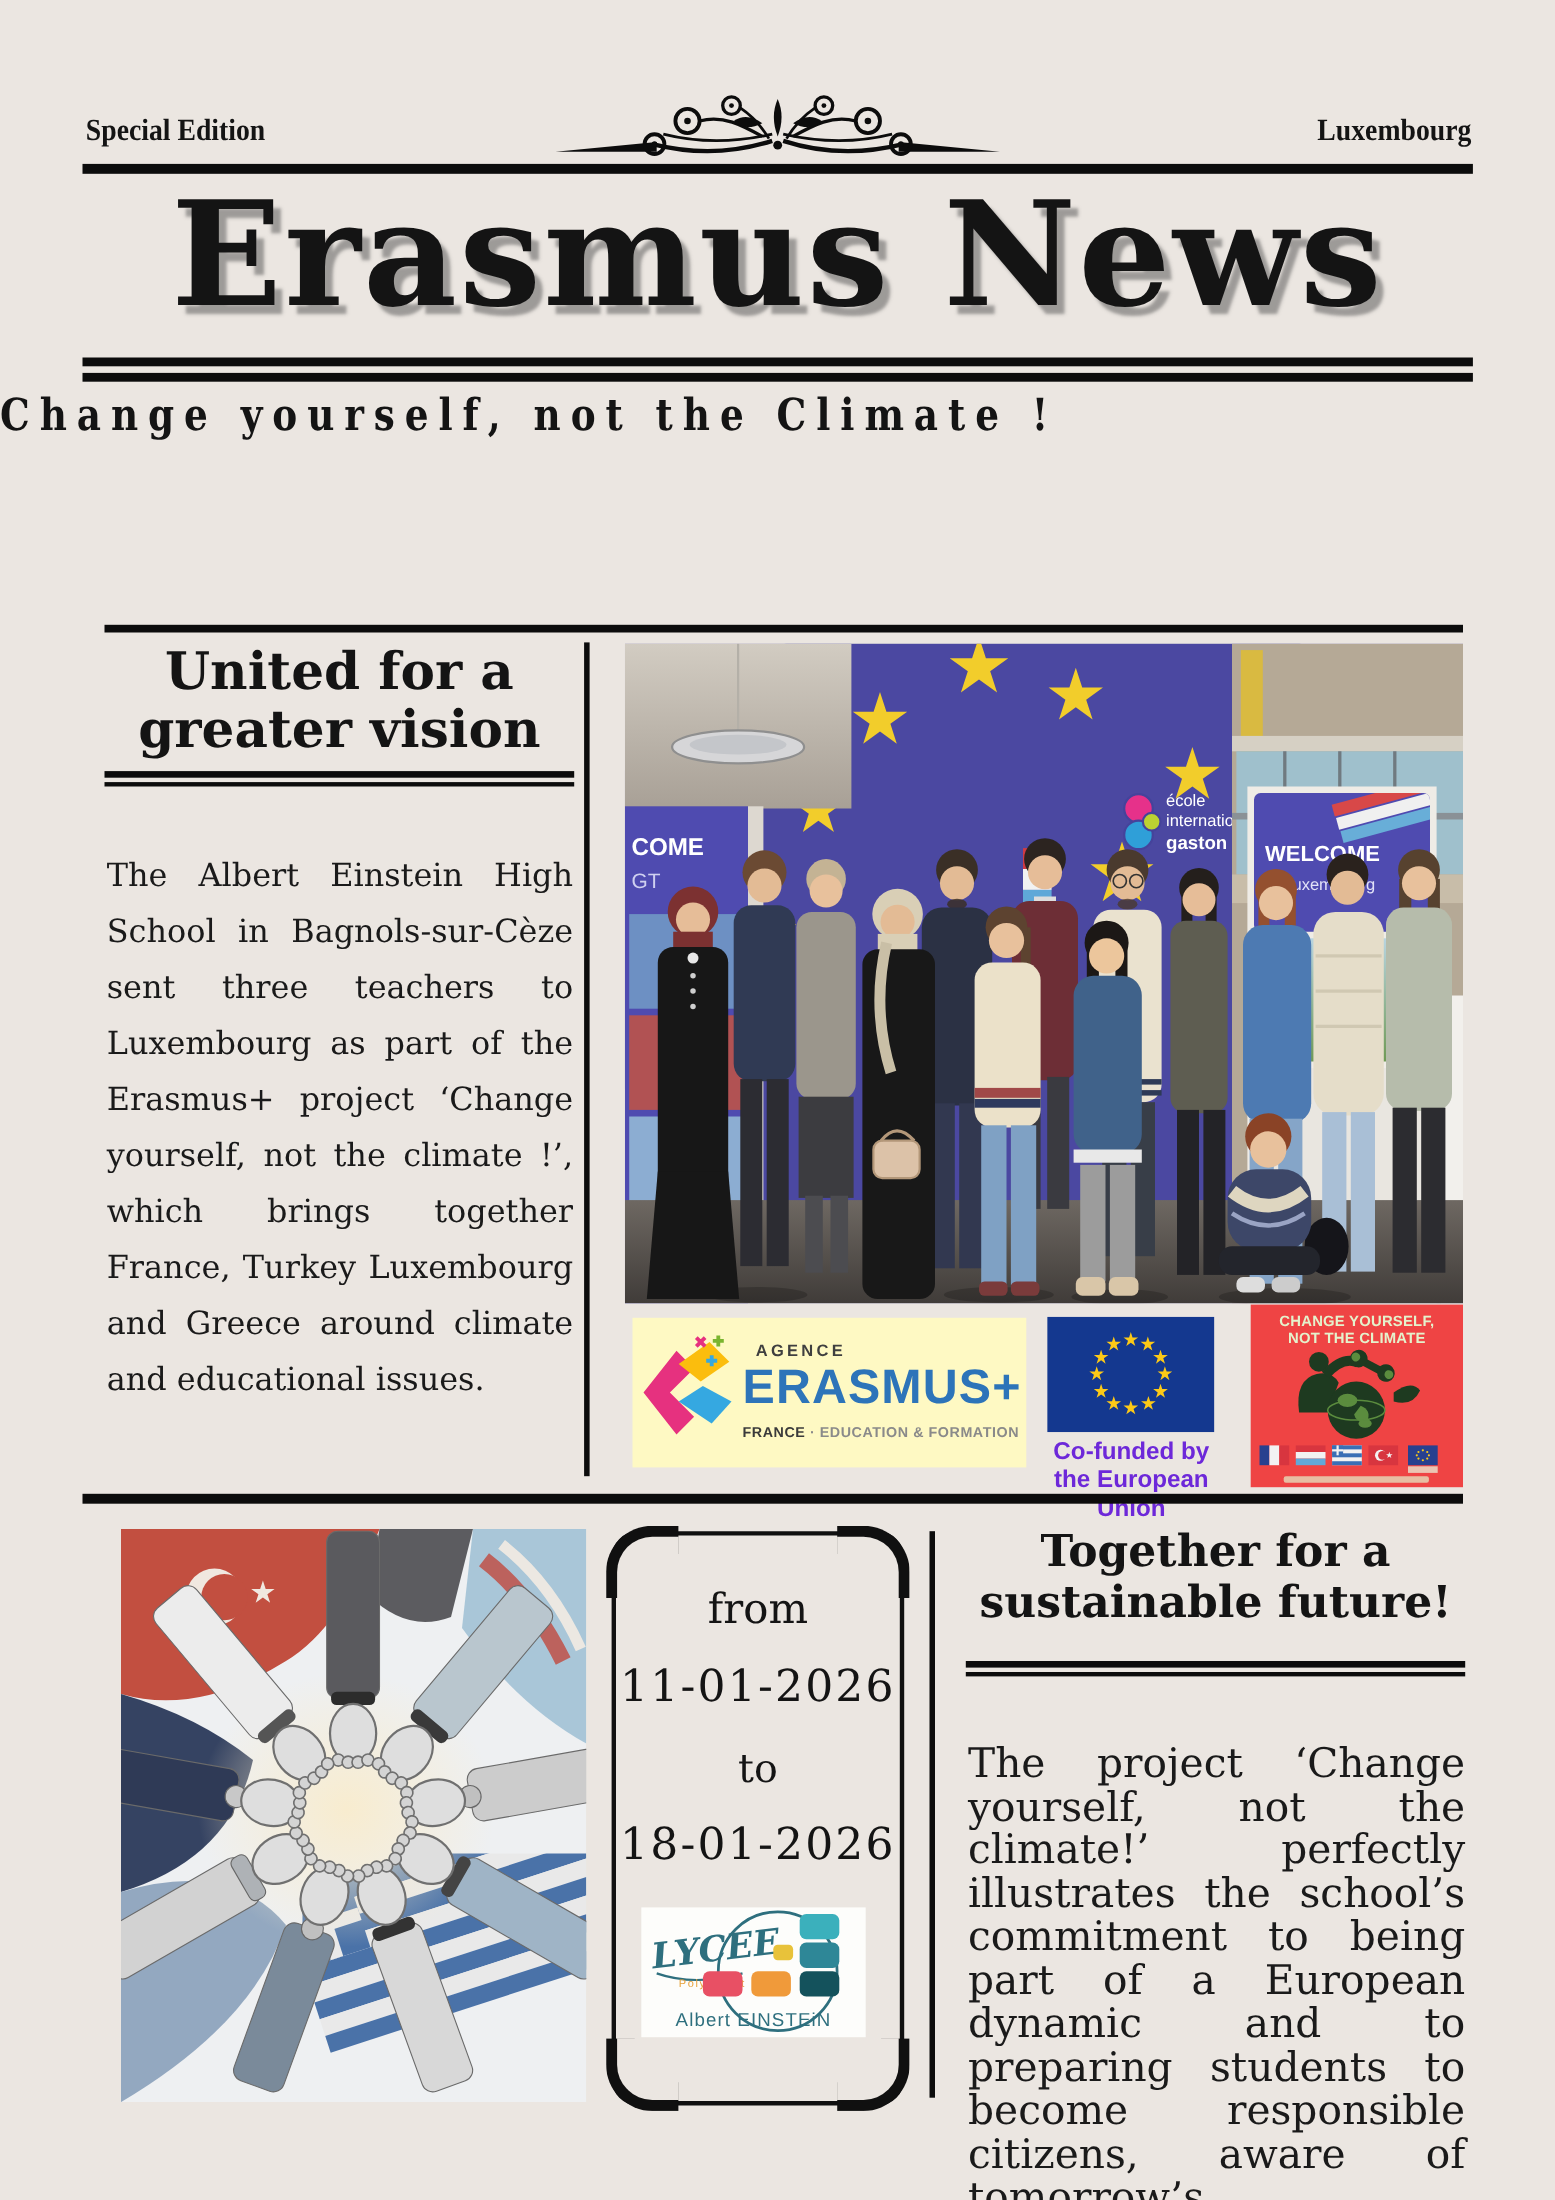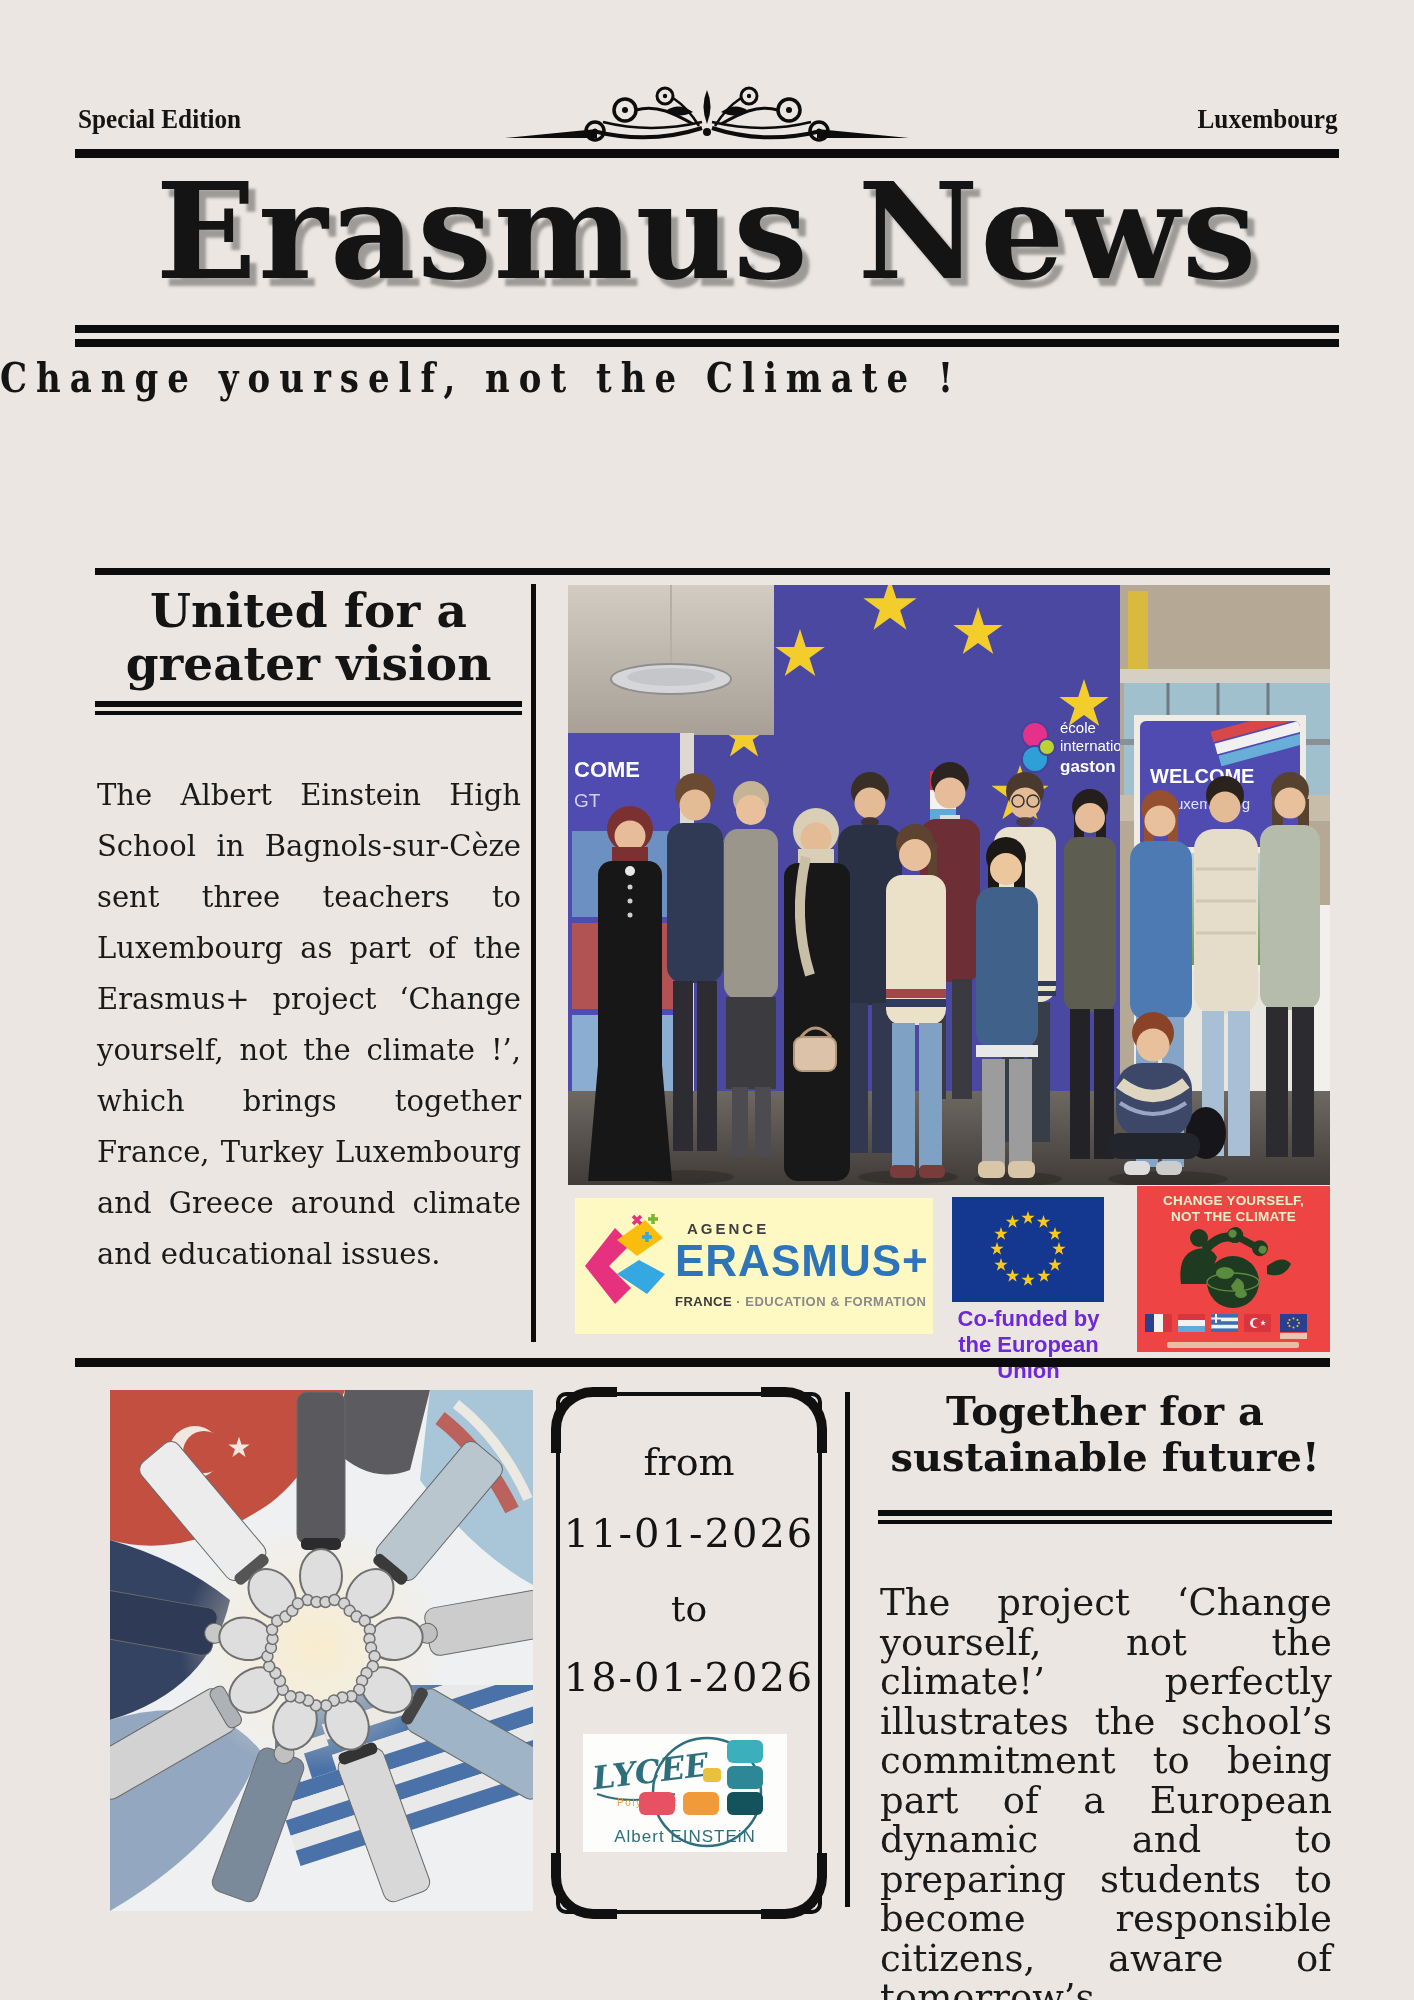--- a/index.html
+++ b/index.html
@@ -40,21 +40,21 @@
   .erasmussub .b{font-weight:700;color:#3a3a3a;}
   .erasmussub .g{color:#8a8a8a;font-weight:600;}
   .eu-flag{position:absolute;left:952px;top:1197px;width:152px;height:105px;}
   .eu-caption{position:absolute;left:926px;width:205px;text-align:center;font-weight:700;font-size:22px;color:#6d28d9;}
   .green-card{position:absolute;left:1137px;top:1186px;width:193px;height:166px;background:#ef4444;}
   .green-t{position:absolute;width:100%;text-align:center;font-size:13.5px;font-weight:800;letter-spacing:.2px;color:#e4f2cc;}
 
   
   .fists{position:absolute;left:110px;top:1390px;width:423px;height:521px;}
   .datebox{position:absolute;left:556px;top:1392px;width:258px;height:514px;
-           border:4px solid #101010;border-radius:10px;}
+           border:4px solid #101010;border-radius:24px;}
   .dbc{position:absolute;width:56px;height:56px;border:10px solid #101010;}
   .dbc-tl{top:-9px;left:-9px;border-right:none;border-bottom:none;border-top-left-radius:42px;}
   .dbc-tr{top:-9px;right:-9px;border-left:none;border-bottom:none;border-top-right-radius:42px;}
   .dbc-bl{bottom:-9px;left:-9px;border-right:none;border-top:none;border-bottom-left-radius:42px;}
   .dbc-br{bottom:-9px;right:-9px;border-left:none;border-top:none;border-bottom-right-radius:42px;}
   .dbtext{position:absolute;width:100%;text-align:center;}
   .db-from{top:44px;font-size:38px;}
   .db-d1{top:114px;font-size:40px;letter-spacing:2px;}
   .db-to{top:192px;font-size:36px;}
   .db-d2{top:258px;font-size:40px;letter-spacing:2px;}

